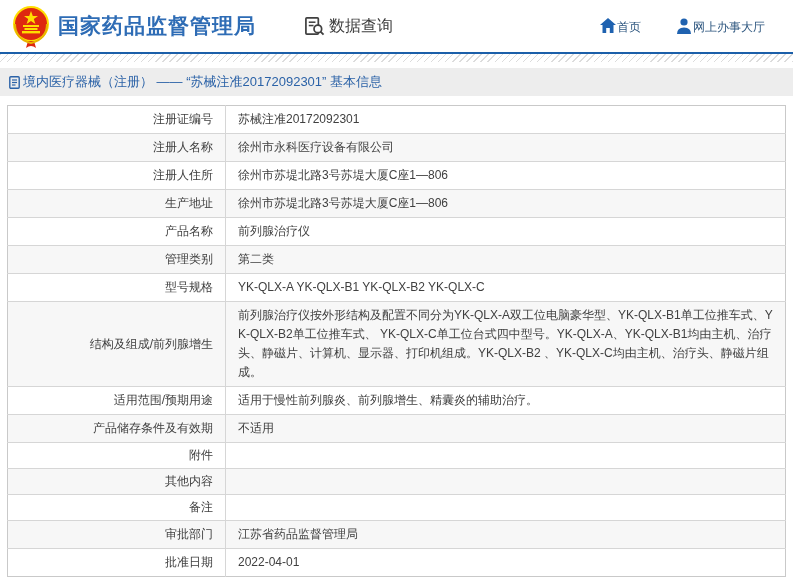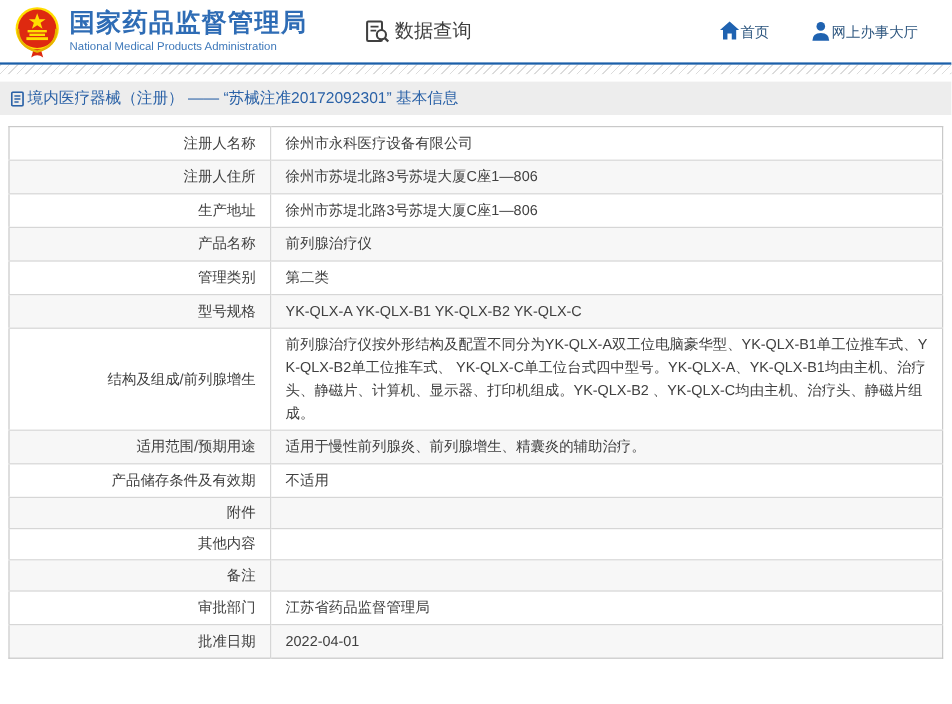--- a/index.html
+++ b/index.html
@@ -53,21 +53,20 @@
     <circle cx="19" cy="21" r="16" fill="#de2910"></circle>
     <polygon points="19,8 20.8,13 26,13 21.8,16 23.4,21 19,18 14.6,21 16.2,16 12,13 17.2,13" fill="#ffde00"></polygon>
     <rect x="11" y="22" width="16" height="2" fill="#ffde00"></rect>
     <rect x="12.5" y="25" width="13" height="2" fill="#ffde00"></rect>
     <rect x="10" y="28" width="18" height="2.4" fill="#ffde00"></rect>
     <path d="M14 45 Q19 41 24 45 L22 38 L16 38 Z" fill="#de2910"></path>
     <path d="M3 21 Q3 36 19 40 Q35 36 35 21" fill="none" stroke="#e8b500" stroke-width="2"></path>
   </svg>
   <div class="brand">
     <div class="brand-cn">国家药品监督管理局</div>
-    <div class="brand-en">National Medical Products Administration</div>
   </div>
   <div class="dq">
     <svg class="dq-icon" viewBox="0 0 22 22">
       <rect x="2" y="2" width="13" height="17" rx="1" fill="none" stroke="#404040" stroke-width="1.8"></rect>
       <line x1="5" y1="6.5" x2="12" y2="6.5" stroke="#404040" stroke-width="1.6"></line>
       <line x1="5" y1="10" x2="10" y2="10" stroke="#404040" stroke-width="1.6"></line>
       <circle cx="14.5" cy="13.5" r="4" fill="#fff" stroke="#404040" stroke-width="1.8"></circle>
       <line x1="17.3" y1="16.3" x2="20.5" y2="19.5" stroke="#404040" stroke-width="2"></line>
     </svg>
     <span class="dq-text">数据查询</span>
@@ -100,20 +99,24 @@
     <line x1="3" y1="4" x2="8" y2="4" stroke="#2b62a7" stroke-width="1.2"></line>
     <line x1="3" y1="6.5" x2="8" y2="6.5" stroke="#2b62a7" stroke-width="1.2"></line>
     <line x1="3" y1="9" x2="6.5" y2="9" stroke="#2b62a7" stroke-width="1.2"></line>
   </svg>
   <span class="crumb-text">境内医疗器械（注册） —— “苏械注准20172092301” 基本信息</span>
 </div>
 <div class="gap2"></div>
 
 <table class="info-table">
   <tbody>
+      <tr>
+        <td class="cell-label">注册证编号</td>
+        <td class="cell-value">苏械注准20172092301</td>
+      </tr>
   <tr>
         <td class="cell-label">注册人名称</td>
         <td class="cell-value">徐州市永科医疗设备有限公司</td>
       </tr>
   <tr>
         <td class="cell-label">注册人住所</td>
         <td class="cell-value">徐州市苏堤北路3号苏堤大厦C座1—806</td>
       </tr>
   <tr>
         <td class="cell-label">生产地址</td>

